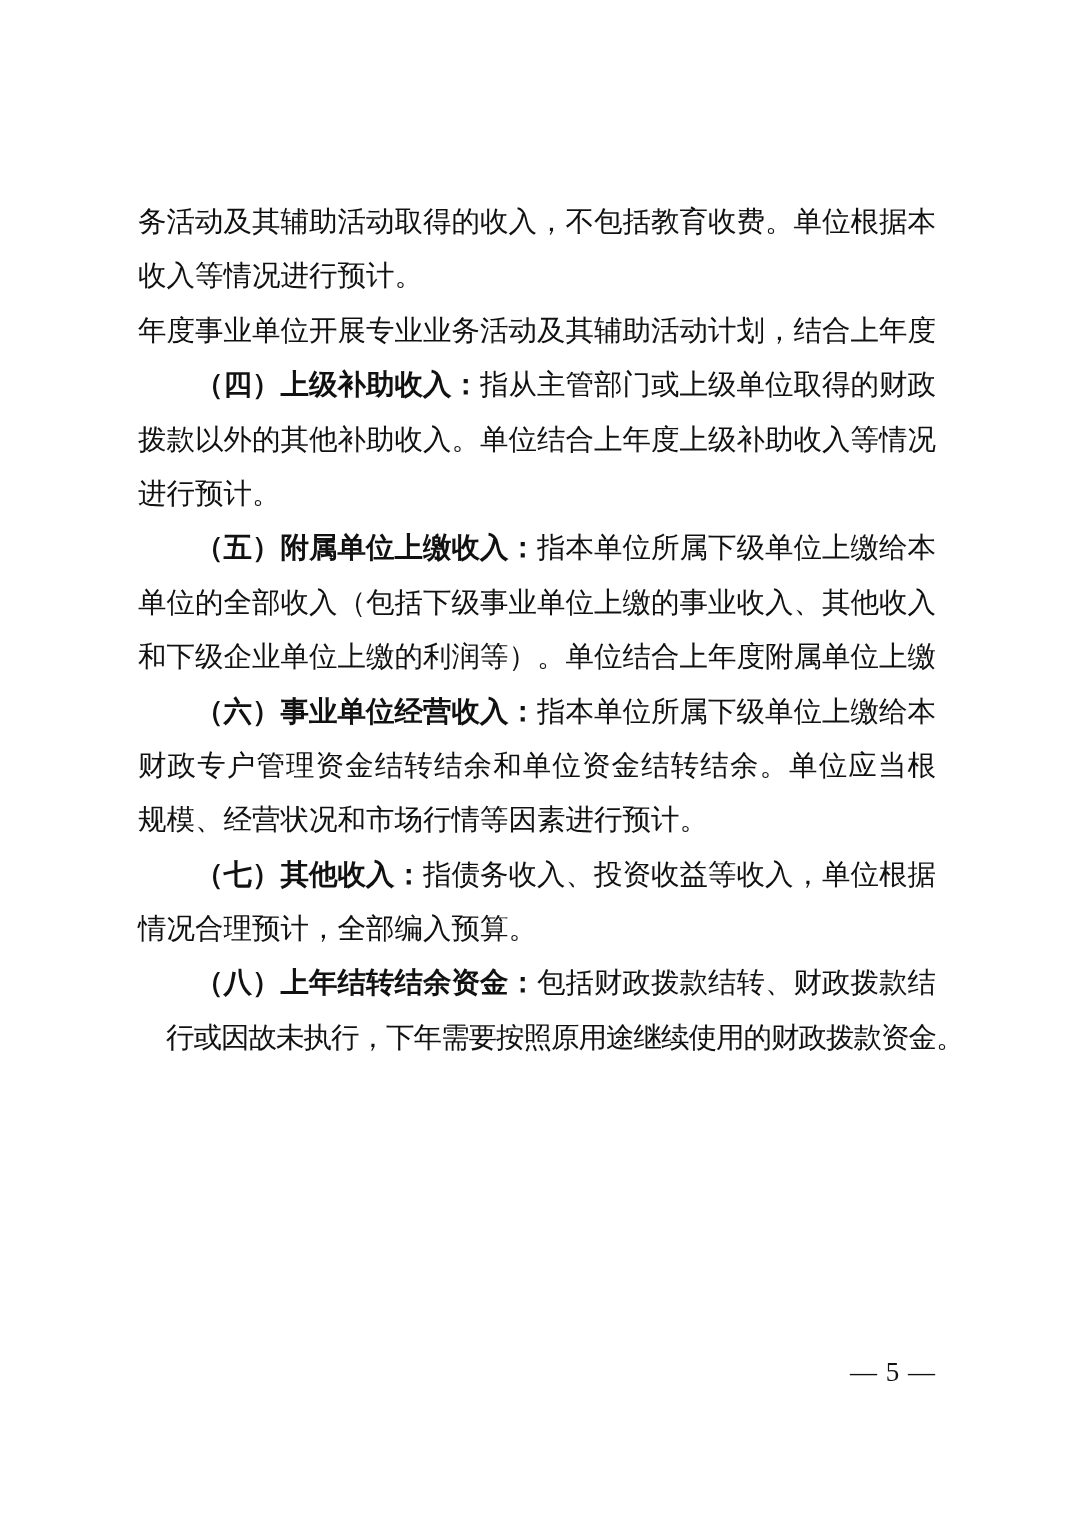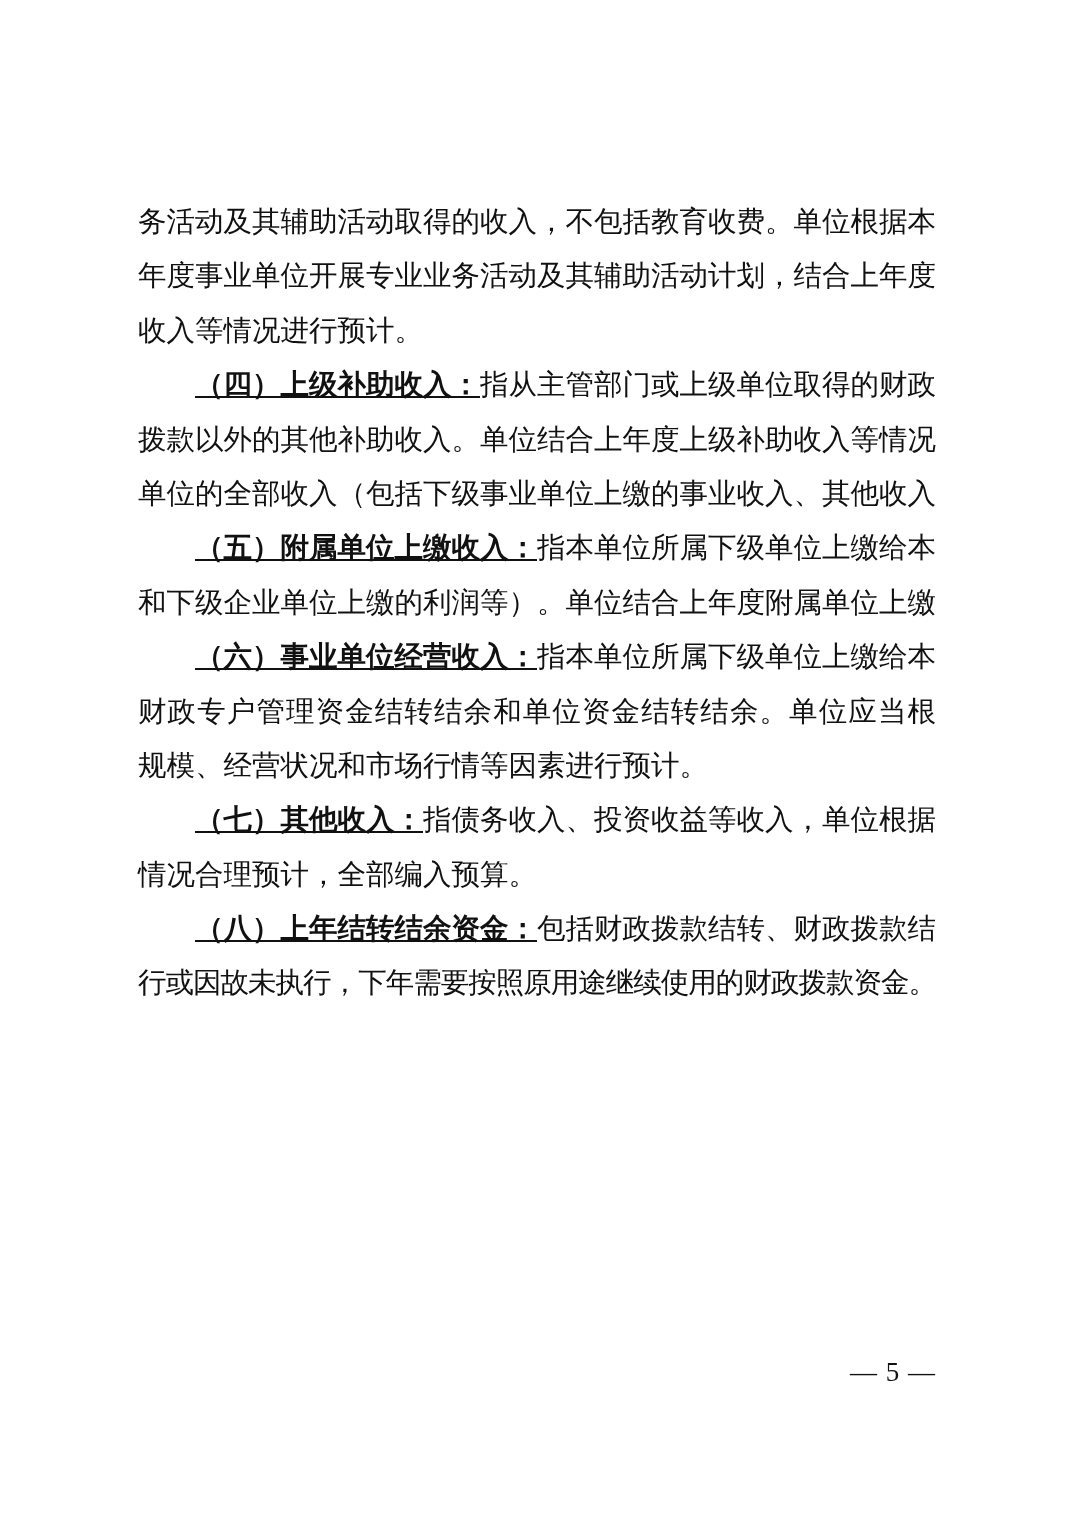--- a/index.html
+++ b/index.html
@@ -31,47 +31,48 @@
     white-space: nowrap;
   }
   .line.pend {
     text-align-last: left;
   }
   .line.indent {
     text-indent: 2em;
   }
   .line.squeeze {
     letter-spacing: -1px;
+    margin-left: 28px;
   }
   .hd {
     font-weight: bold;
-    text-decoration: underline;
   }
   .footer {
     position: absolute;
     top: 1356px;
     right: 138px;
     font-size: 27px;
     line-height: 1.2;
     color: #111111;
     letter-spacing: 1px;
   }
 </style>
 </head>
 <body>
 
 <div class="page">
   <div class="text-block">
     <div class="line"><span class="hd"></span><span>务活动及其辅助活动取得的收入，不包括教育收费。单位根据本</span></div>
+    <div class="line pend"><span class="hd"></span><span>收入等情况进行预计。</span></div>
     <div class="line"><span class="hd"></span><span>年度事业单位开展专业业务活动及其辅助活动计划，结合上年度</span></div>
-    <div class="line pend"><span class="hd"></span><span>收入等情况进行预计。</span></div>
     <div class="line indent"><span class="hd">（四）上级补助收入：</span><span>指从主管部门或上级单位取得的财政</span></div>
     <div class="line"><span class="hd"></span><span>拨款以外的其他补助收入。单位结合上年度上级补助收入等情况</span></div>
+    <div class="line pend"><span class="hd"></span><span>进行预计。</span></div>
+    <div class="line indent"><span class="hd">（五）附属单位上缴收入：</span><span>指本单位所属下级单位上缴给本</span></div>
     <div class="line"><span class="hd"></span><span>单位的全部收入（包括下级事业单位上缴的事业收入、其他收入</span></div>
-    <div class="line indent"><span class="hd">（五）附属单位上缴收入：</span><span>指本单位所属下级单位上缴给本</span></div>
     <div class="line"><span class="hd"></span><span>和下级企业单位上缴的利润等）。单位结合上年度附属单位上缴</span></div>
     <div class="line indent"><span class="hd">（六）事业单位经营收入：</span><span>指本单位所属下级单位上缴给本</span></div>
     <div class="line"><span class="hd"></span><span>财政专户管理资金结转结余和单位资金结转结余。单位应当根</span></div>
     <div class="line pend"><span class="hd"></span><span>规模、经营状况和市场行情等因素进行预计。</span></div>
     <div class="line indent"><span class="hd">（七）其他收入：</span><span>指债务收入、投资收益等收入，单位根据</span></div>
     <div class="line pend"><span class="hd"></span><span>情况合理预计，全部编入预算。</span></div>
     <div class="line indent"><span class="hd">（八）上年结转结余资金：</span><span>包括财政拨款结转、财政拨款结</span></div>
     <div class="line squeeze"><span class="hd"></span><span>行或因故未执行，下年需要按照原用途继续使用的财政拨款资金。</span></div>
   </div>
   <div class="footer">— 5 —</div>

